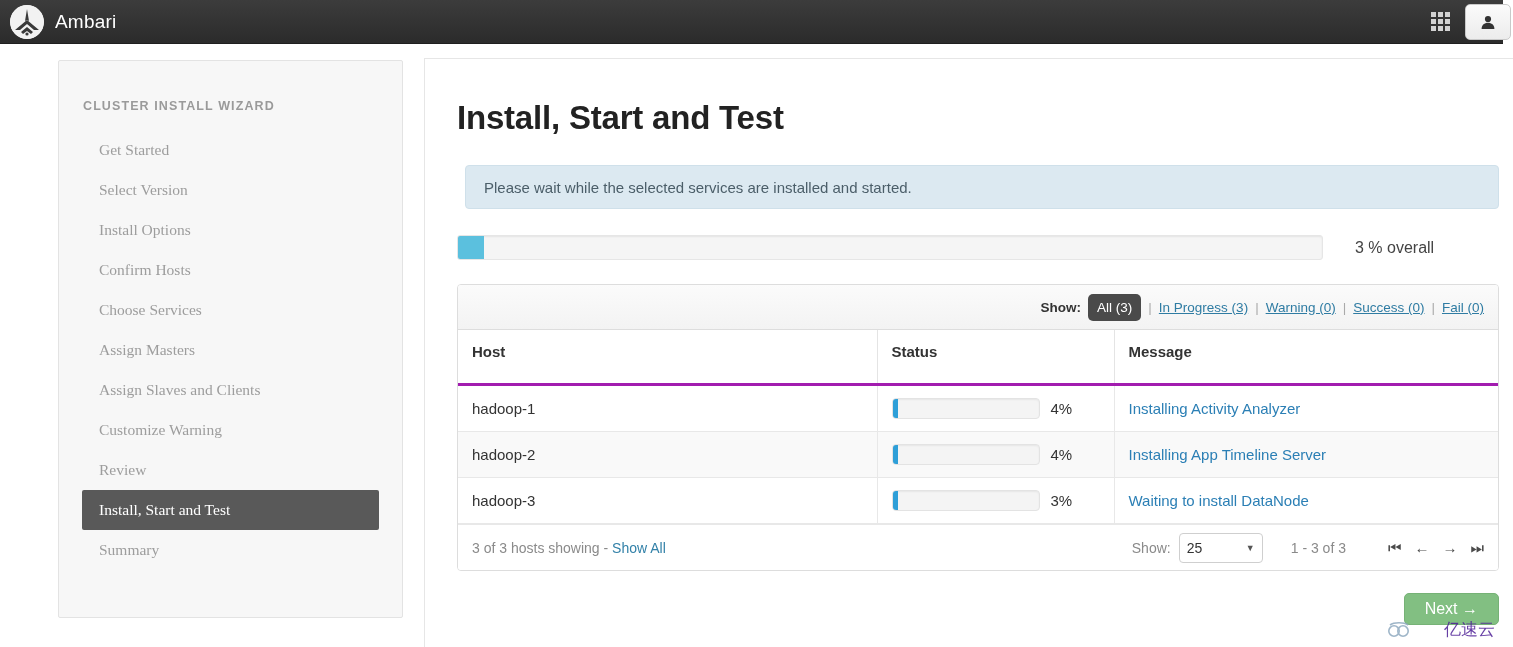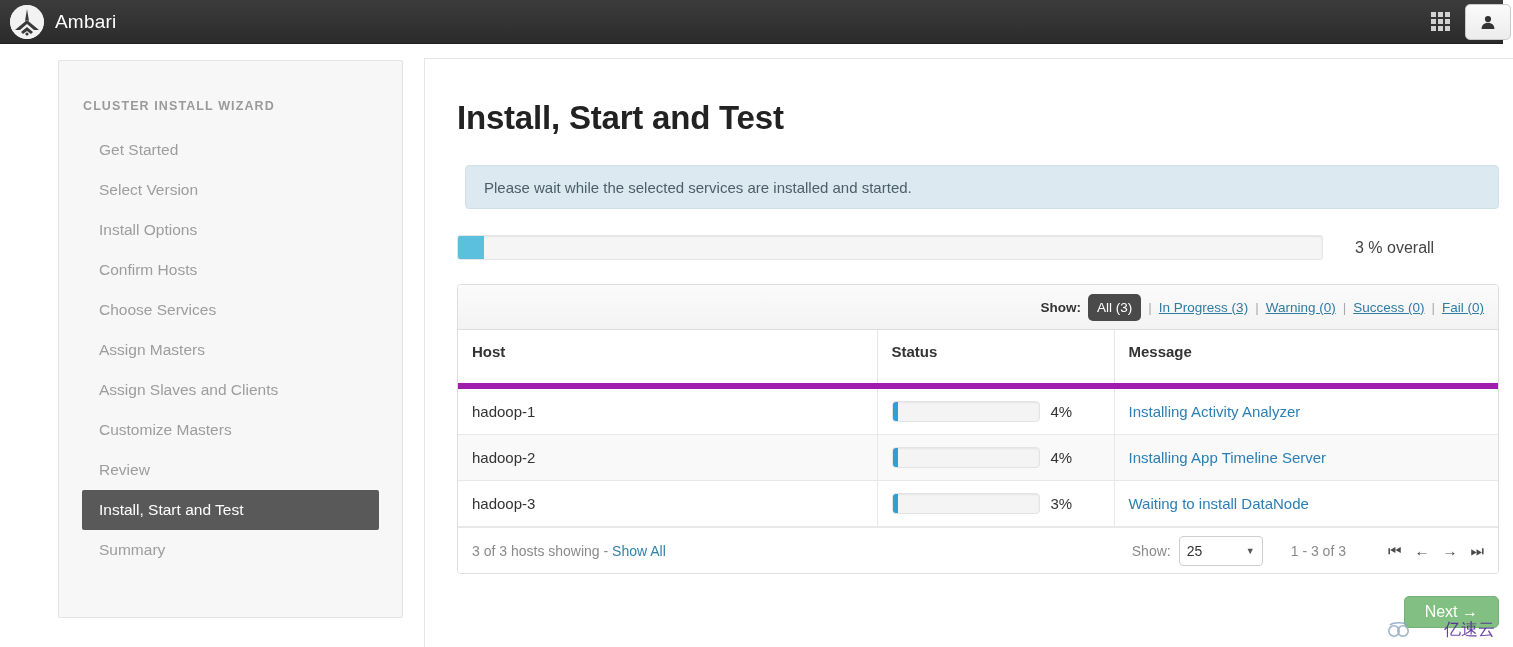--- a/index.html
+++ b/index.html
@@ -93,20 +93,21 @@
   }
   .wizard-list { margin-top: 17px; }
   .wizard-item {
     height: 40px;
     line-height: 40px;
     padding-left: 40px;
     color: #9d9d9d;
     font-size: 15.5px;
     cursor: pointer;
     white-space: nowrap;
+    font-family: Liberation Serif, serif;
   }
   .wizard-item.active {
     background: #595959;
     color: #ffffff;
     margin-left: 23px;
     padding-left: 17px;
     width: 297px;
     border-radius: 2px;
     font-weight: normal;
   }
@@ -206,21 +207,21 @@
     cursor: pointer;
   }
 
   table.hosts { width: 100%; border-collapse: collapse; }
   table.hosts th {
     text-align: left;
     font-size: 15px;
     font-weight: bold;
     color: #333333;
     padding: 13px 0 23px 14px;
-    border-bottom: 6px solid #a21caf;
+    border-bottom: 3px solid #a21caf;
     background: #ffffff;
   }
   table.hosts th.c-host { width: 419px; border-right: 1px solid #e4e4e4; }
   table.hosts th.c-status { width: 237px; border-right: 1px solid #e4e4e4; }
   table.hosts td {
     font-size: 15px;
     color: #333333;
     padding: 12px 0 12px 14px;
     border-bottom: 1px solid #e8e8e8;
     vertical-align: middle;
@@ -351,21 +352,21 @@
 <div class="sidebar">
   <div class="sidebar-title">CLUSTER INSTALL WIZARD</div>
   <div class="wizard-list">
     <div class="wizard-item">Get Started</div>
     <div class="wizard-item">Select Version</div>
     <div class="wizard-item">Install Options</div>
     <div class="wizard-item">Confirm Hosts</div>
     <div class="wizard-item">Choose Services</div>
     <div class="wizard-item">Assign Masters</div>
     <div class="wizard-item">Assign Slaves and Clients</div>
-    <div class="wizard-item">Customize Masters</div>
+    <div class="wizard-item">Customize Warning</div>
     <div class="wizard-item">Review</div>
     <div class="wizard-item active" style="background: rgb(89, 89, 89);">Install, Start and Test</div>
     <div class="wizard-item">Summary</div>
   </div>
 </div>
 
 <div class="content">
 
   <div class="page-title">Install, Start and Test</div>
 

